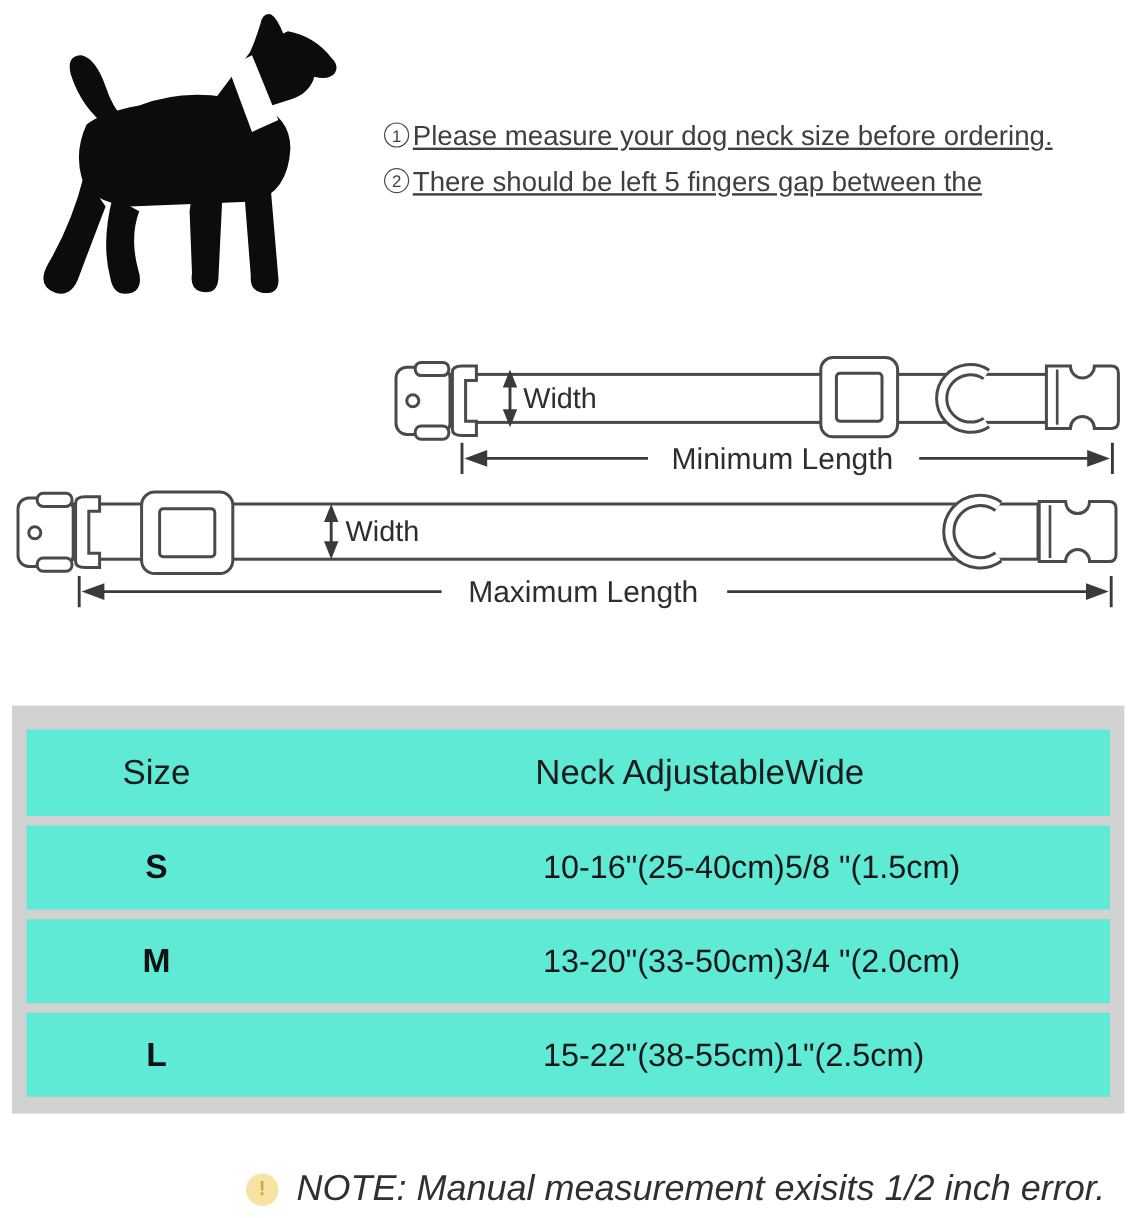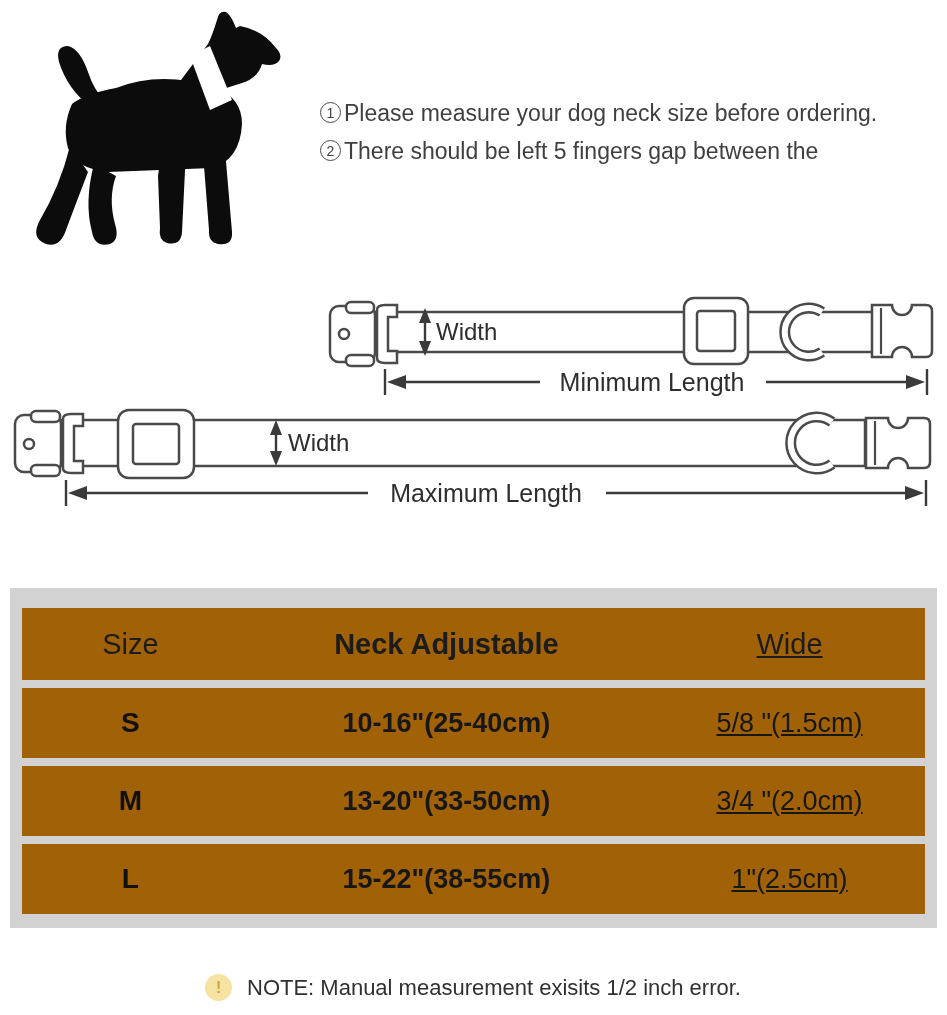--- a/index.html
+++ b/index.html
@@ -7,47 +7,47 @@
         font-family:"Liberation Sans",sans-serif;color:#3a3a3a;}
   .abs{position:absolute;}
 
   
   .instructions{left:320px;top:98px;width:628px;}
   .instr-item{display:flex;align-items:flex-start;margin-bottom:8px;
               font-size:23px;line-height:30px;color:#3f3f3f;}
   .circ{flex:0 0 auto;display:inline-flex;align-items:center;justify-content:center;
         width:19px;height:19px;border:1.6px solid #4a4a4a;border-radius:50%;
         font-size:14px;line-height:1;margin:4px 3px 0 0;color:#3f3f3f;}
-  .instr-lines span{display:block;}
+  .instr-lines span{display:block;text-decoration:underline;}
 
   
   svg text{font-family:"Liberation Sans",sans-serif;fill:#2e2e2e;}
   .outline{fill:#ffffff;stroke:#4a4a4a;stroke-width:2.5;}
   .thin{stroke:#4a4a4a;stroke-width:2.2;fill:none;}
   .dim{stroke:#3a3a3a;stroke-width:2.4;}
   .dimhead{fill:#3a3a3a;stroke:none;}
 
   
   .table-panel{left:10px;top:588px;width:927px;height:340px;background:#d2d2d2;
                box-sizing:border-box;padding:20px 12px 0 12px;}
-  .t-row{background:#a16207;display:flex;align-items:center;margin-bottom:8px;height:72px;}
+  .t-row{background:#5eead4;display:flex;align-items:center;margin-bottom:8px;height:72px;}
   .t-row.body{height:70px;}
   .c1{width:24%;text-align:center;}
-  .c2{width:46%;text-align:center;font-weight:bold;}
-  .c3{width:30%;text-align:center;text-decoration:underline;}
+  .c2{width:46%;text-align:right;}
+  .c3{width:30%;}
   .t-head{font-size:29px;color:#1c1c1c;}
   .t-size{font-size:28px;font-weight:bold;color:#111;}
   .t-val{font-size:27px;color:#171717;}
 
   
   .note-row{left:205px;top:974px;display:flex;align-items:center;gap:15px;}
   .warn{width:27px;height:27px;border-radius:50%;background:#f6e3a1;
         display:flex;align-items:center;justify-content:center;
         color:#cfa84e;font-weight:bold;font-size:17px;}
-  .note-text{font-size:22px;color:#303030;}
+  .note-text{font-size:30px;color:#303030;font-style:italic;}
 </style>
 </head>
 <body>
 
 <div class="page">
 
   <svg class="abs" style="left:12px;top:6px;" width="280" height="260" viewBox="0 0 280 260">
     <g fill="#0c0c0c" stroke="none">
       <path d="M78,100 Q56,84 47,56 Q43,40 56,40 Q68,43 76,66 Q82,84 92,94 L84,104 Z"></path>
       <path d="M58,140 Q48,180 28,214 Q18,232 34,238 Q48,242 54,224 Q66,192 76,166 Z"></path>

